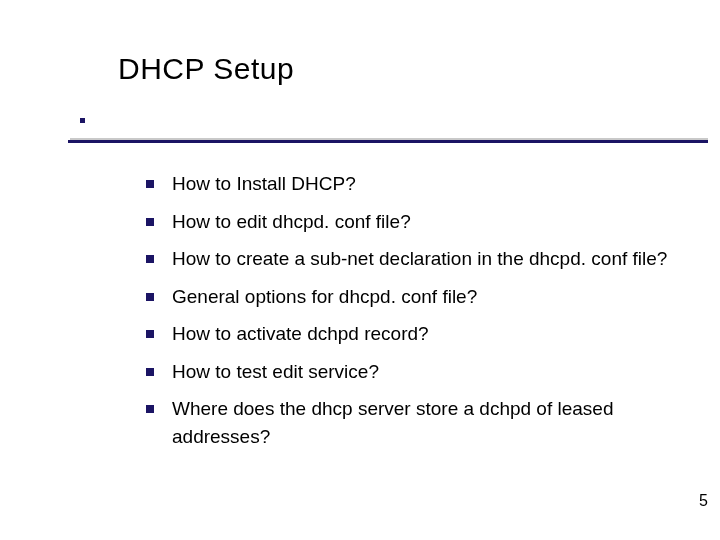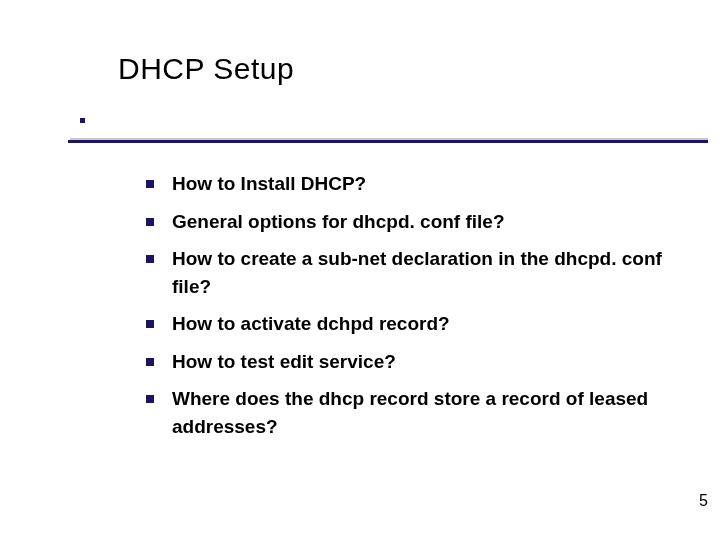--- a/index.html
+++ b/index.html
@@ -67,21 +67,20 @@
   .bullet {
     flex: 0 0 auto;
     width: 8px;
     height: 8px;
     background: #1b1464;
     margin-top: 10px;
     margin-right: 18px;
   }
   .item-text {
     flex: 1 1 auto;
-    font-weight: bold;
   }
   .pagenum {
     position: absolute;
     right: 40px;
     bottom: 30px;
     font-size: 16px;
     color: #000;
   }
 </style>
 </head>
@@ -98,35 +97,39 @@
     <div class="rule"></div>
   </div>
 
   <div class="body">
     <div class="item">
       <div class="bullet"></div>
       <div class="item-text">How to Install DHCP?</div>
     </div>
     <div class="item">
       <div class="bullet"></div>
-      <div class="item-text">General options for dhcpd. conf file?</div>
+      <div class="item-text">How to edit dhcpd. conf file?</div>
     </div>
     <div class="item">
       <div class="bullet"></div>
       <div class="item-text">How to create a sub-net declaration in the dhcpd. conf file?</div>
+    </div>
+    <div class="item">
+      <div class="bullet"></div>
+      <div class="item-text">General options for dhcpd. conf file?</div>
     </div>
     <div class="item">
       <div class="bullet"></div>
       <div class="item-text">How to activate dchpd record?</div>
     </div>
     <div class="item">
       <div class="bullet"></div>
       <div class="item-text">How to test edit service?</div>
     </div>
     <div class="item">
       <div class="bullet"></div>
-      <div class="item-text">Where does the dhcp record store a record of leased addresses?</div>
+      <div class="item-text">Where does the dhcp server store a dchpd of leased addresses?</div>
     </div>
   </div>
 
   <div class="pagenum">5</div>
 
 </div>
 
 </body></html>

